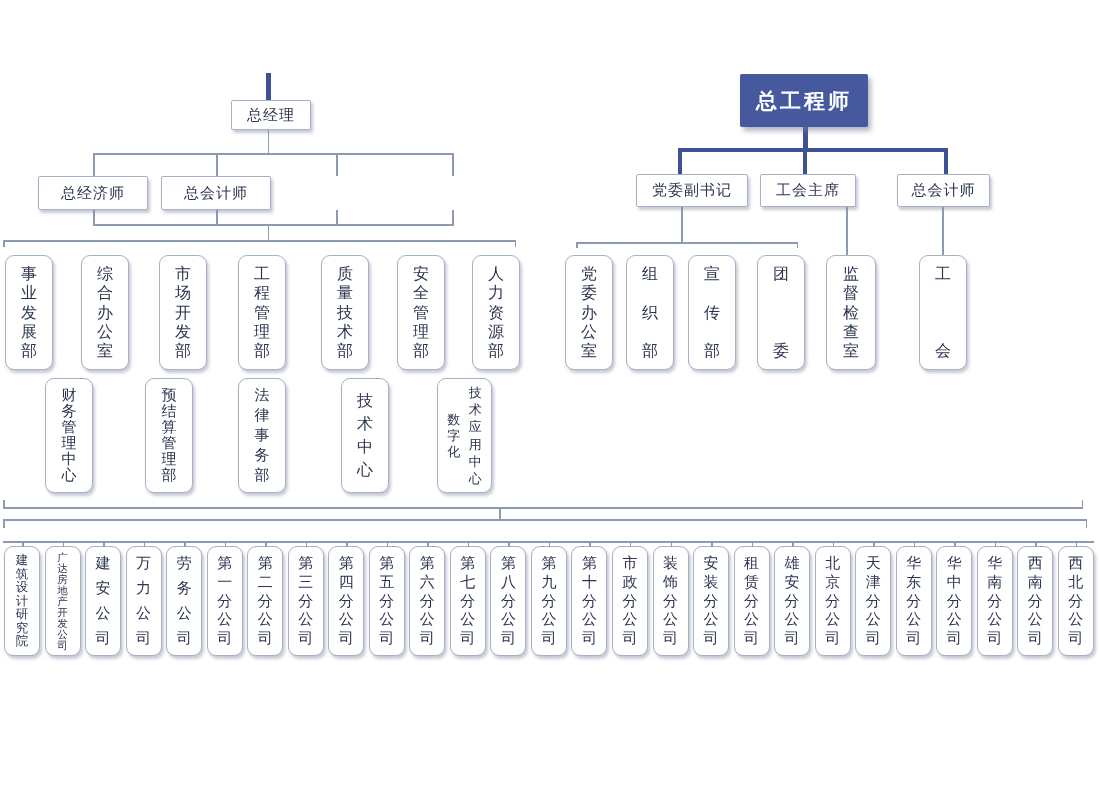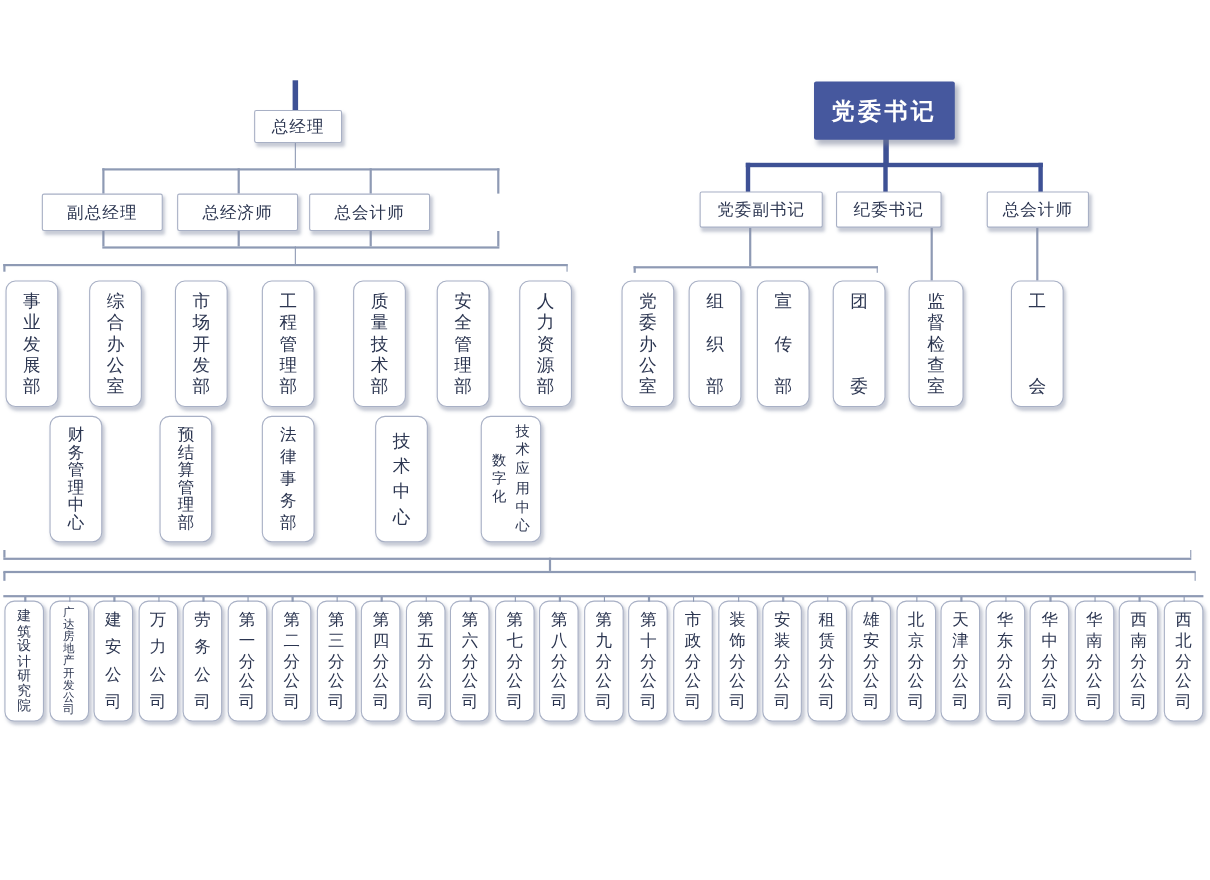--- a/index.html
+++ b/index.html
@@ -122,21 +122,20 @@
   <div class="ln" style="left:499px;top:507px;width:1.5px;height:12px;"></div>
   <div class="ln" style="left:3px;top:519px;width:1084px;height:1.5px;"></div>
   <div class="ln" style="left:3px;top:520px;width:1.5px;height:8px;"></div>
   <div class="ln" style="left:1085.5px;top:520px;width:1.5px;height:8px;"></div>
   <div class="ln" style="left:3px;top:541px;width:1091px;height:1.5px;"></div>
 
   <div class="hnode" style="left:231px;top:100px;width:80px;height:30px;">总经理</div>
 
   <div class="layer execs">
 
-  <div class="hnode">副总经理</div>
       <div class="hnode">总经济师</div>
       <div class="hnode">总会计师</div>
     </div>
 
   <div class="layer deps1">
 
   <div class="vnode">
         <span class="ch">事</span>
         <span class="ch">业</span>
         <span class="ch">发</span>
@@ -229,26 +228,26 @@
     <div class="dcol dcol-r">
         <span class="ch">技</span>
         <span class="ch">术</span>
         <span class="ch">应</span>
         <span class="ch">用</span>
         <span class="ch">中</span>
         <span class="ch">心</span>
       </div>
   </div>
 
-  <div class="blue" style="left:740px;top:74px;width:128px;height:53px;">党委书记</div>
+  <div class="blue" style="left:740px;top:74px;width:128px;height:53px;">总工程师</div>
 
   <div class="layer deputies">
 
   <div class="hnode">党委副书记</div>
-      <div class="hnode">纪委书记</div>
+      <div class="hnode">工会主席</div>
       <div class="hnode">总会计师</div>
     </div>
 
   <div class="layer pdeps">
 
   <div class="vnode">
         <span class="ch">党</span>
         <span class="ch">委</span>
         <span class="ch">办</span>
         <span class="ch">公</span>

